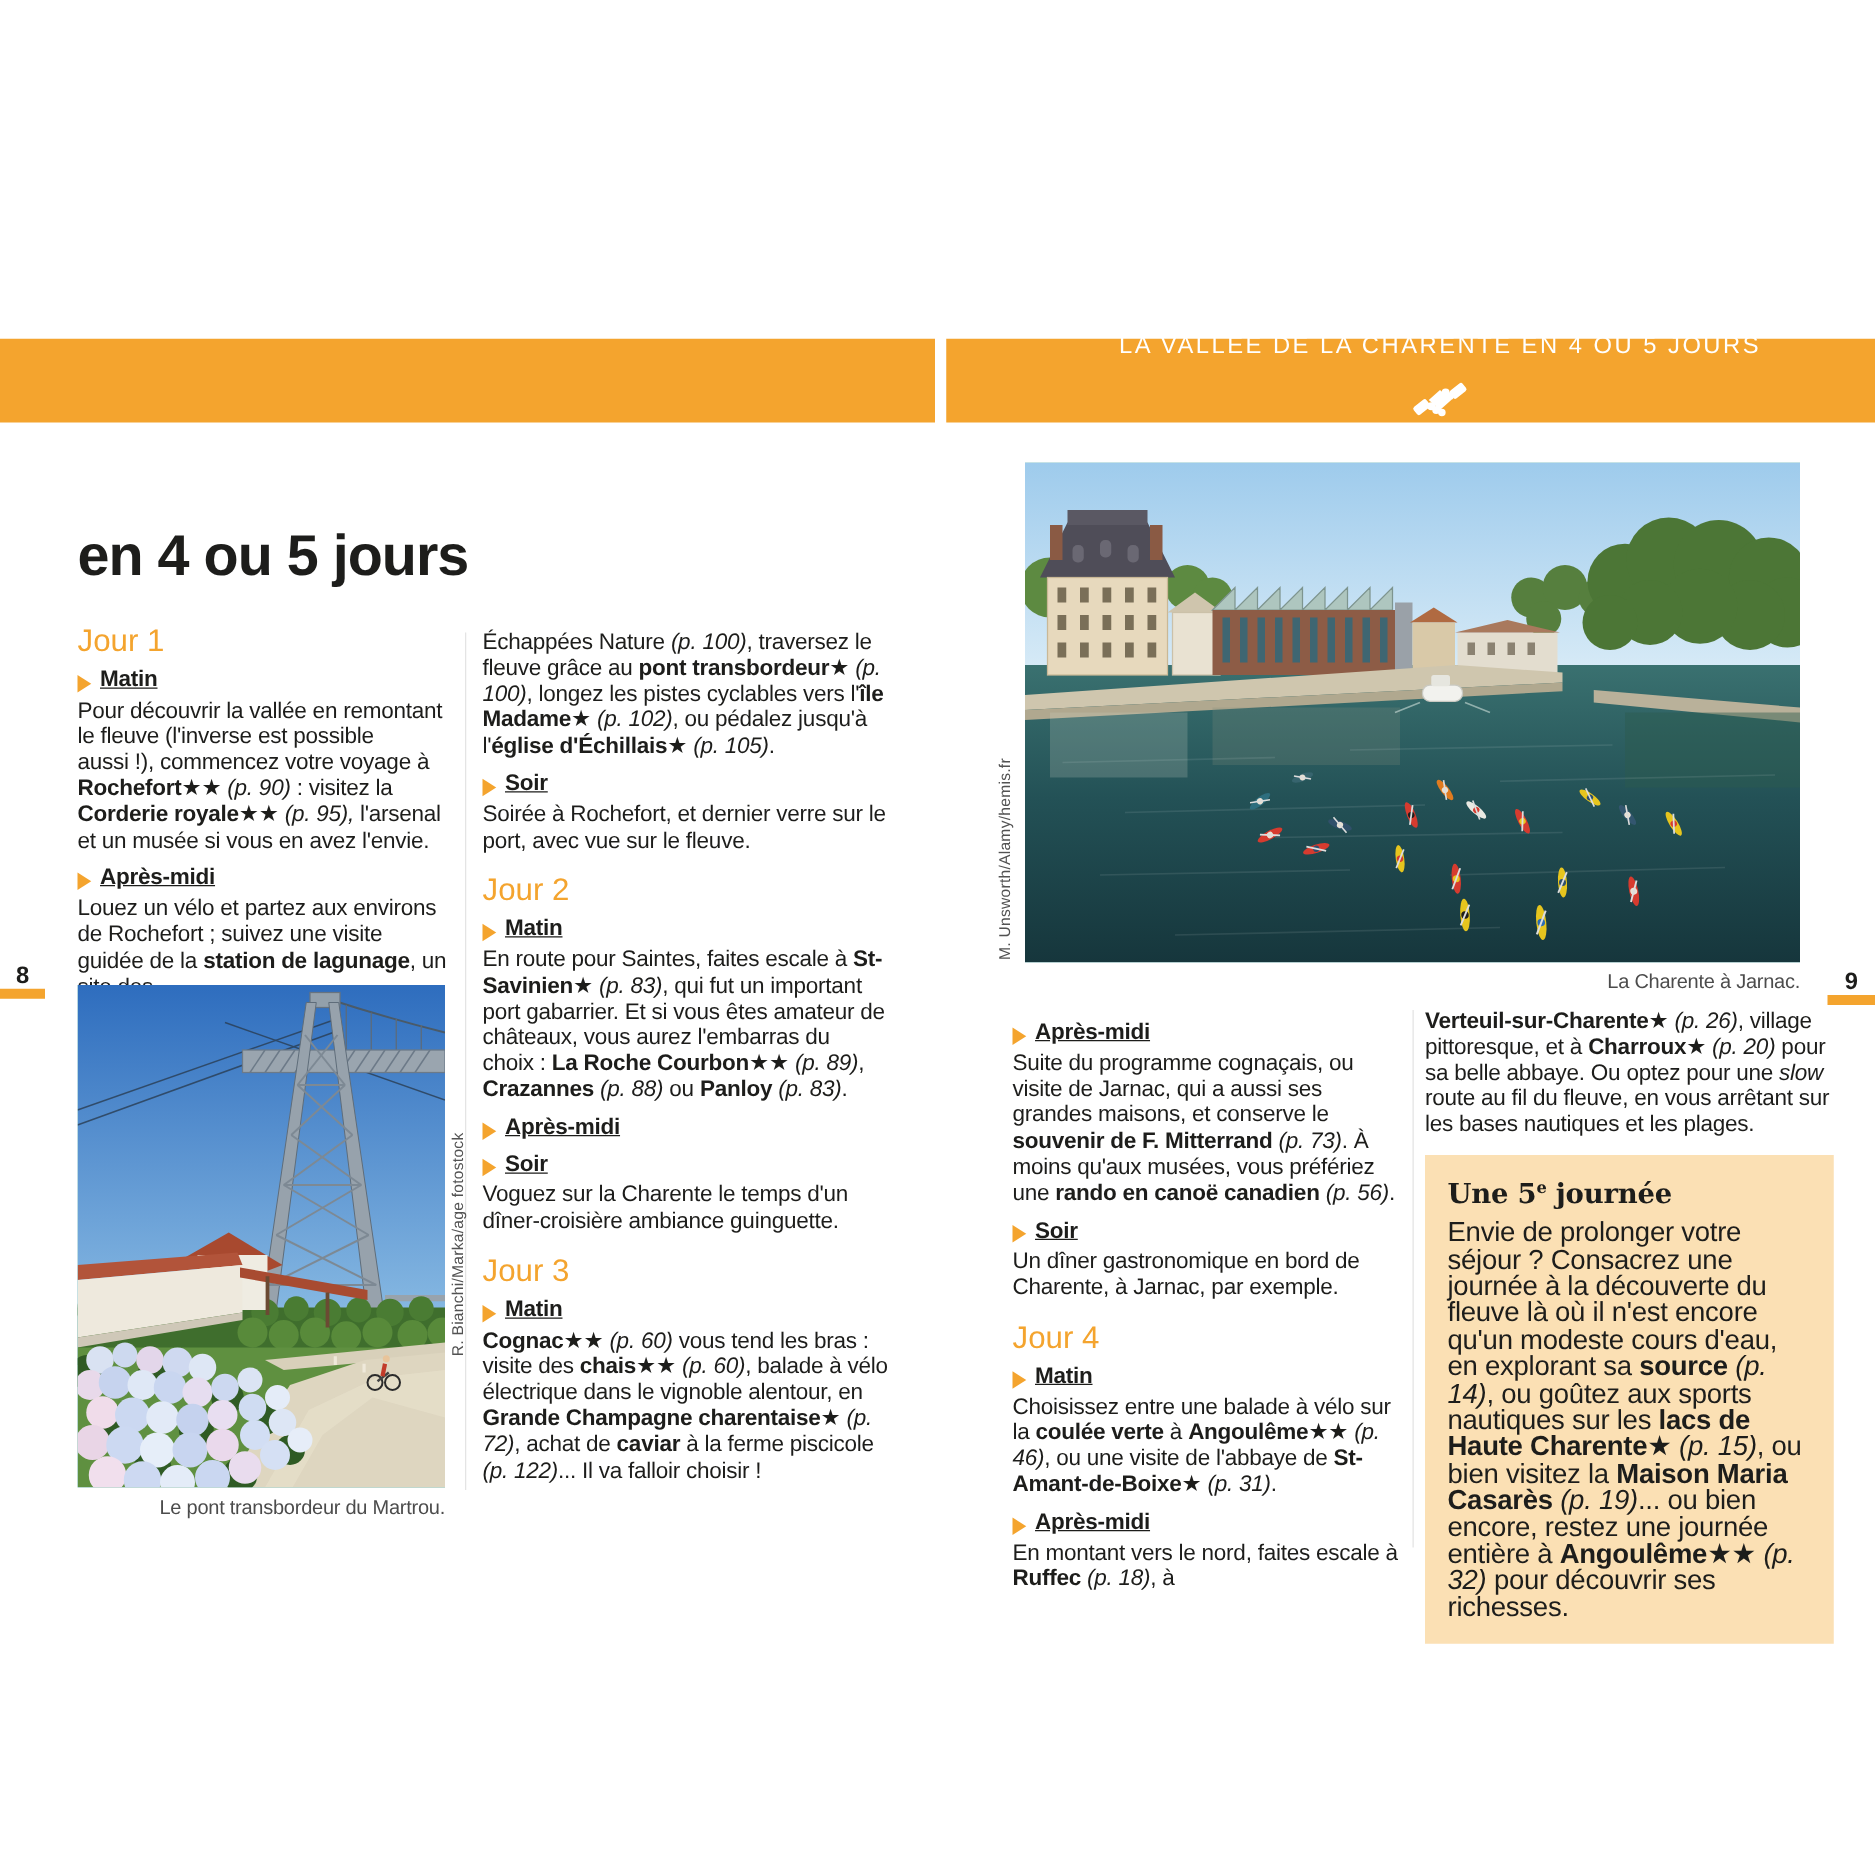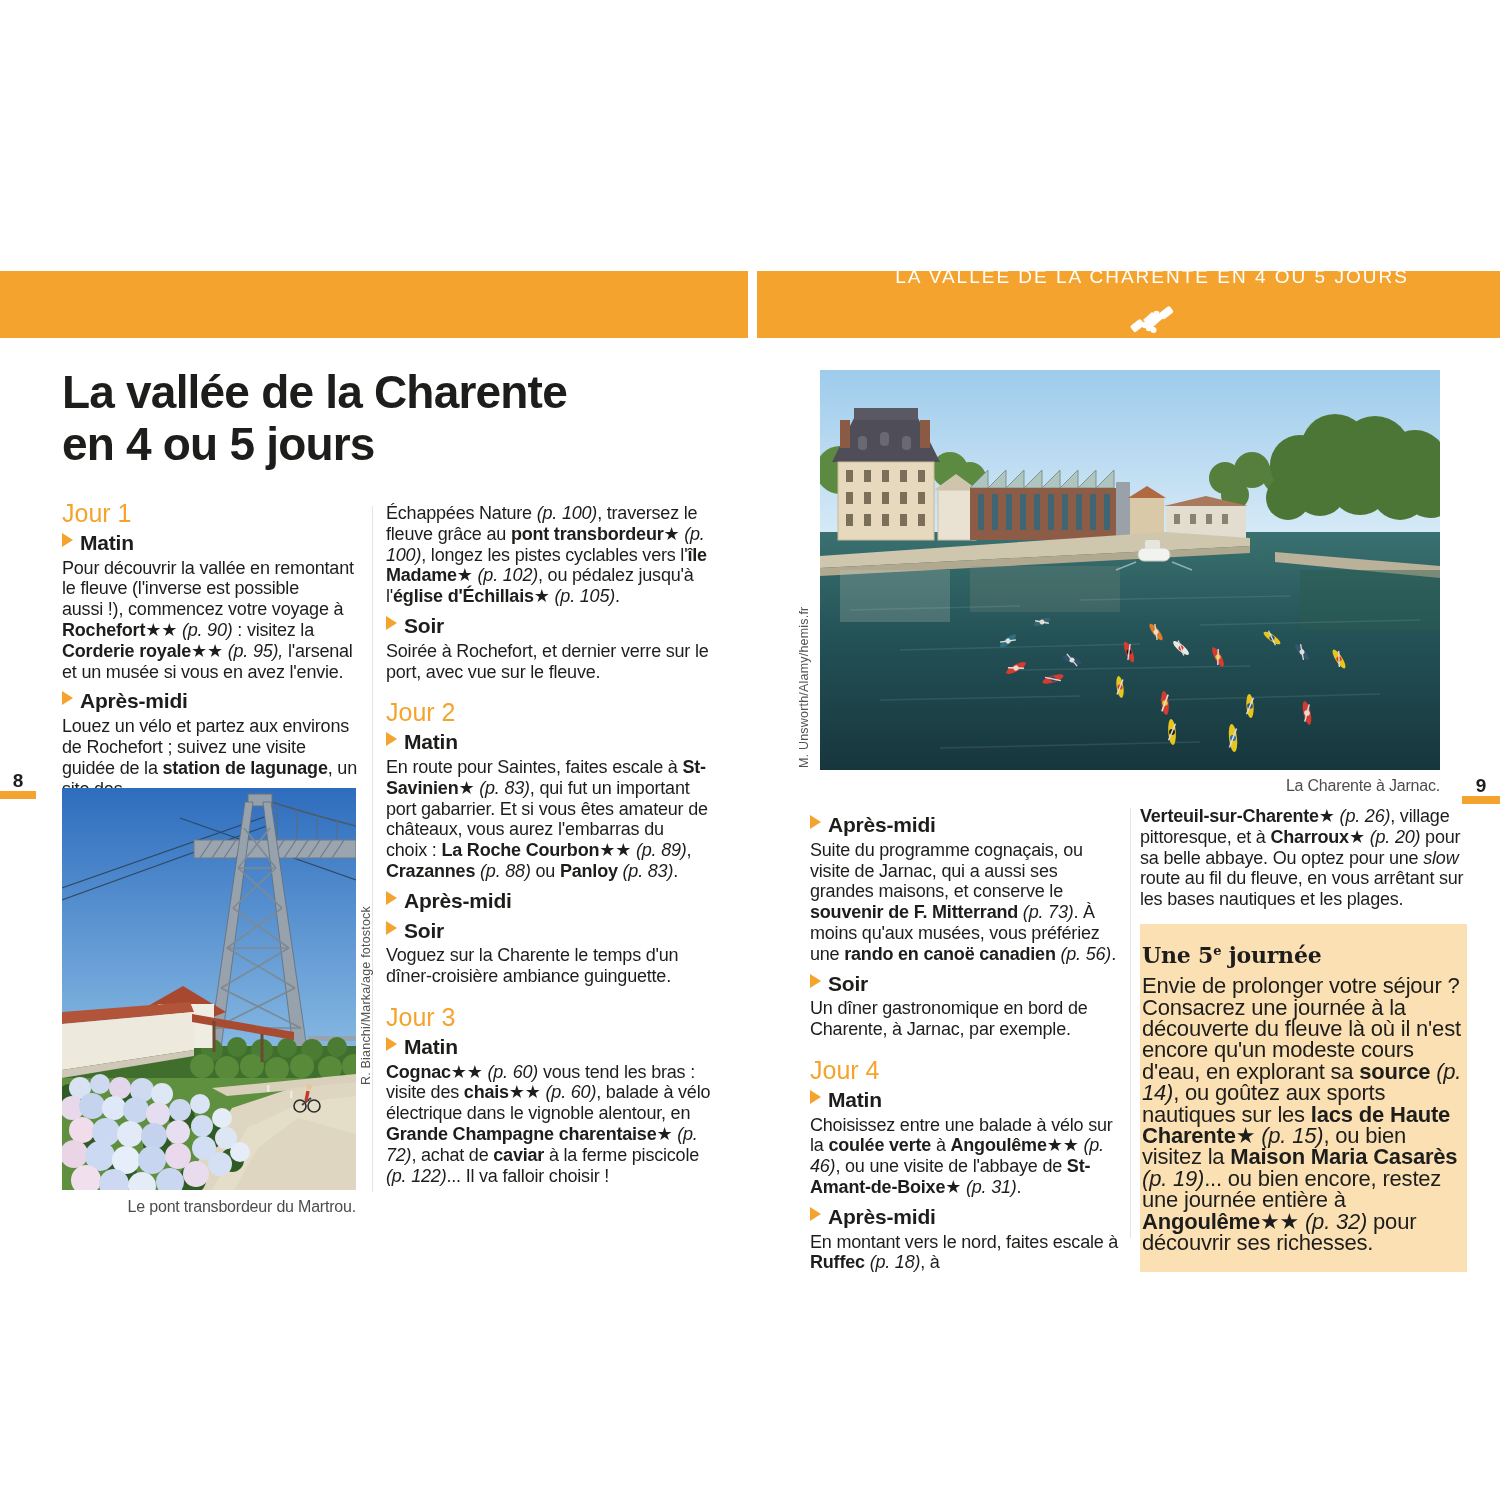--- a/index.html
+++ b/index.html
@@ -15,21 +15,21 @@
   .page-title{position:absolute;left:62px;top:366px;margin:0;font-size:46px;line-height:52px;font-weight:700;color:#1d1d1b;letter-spacing:-0.8px;}
 
   .col{position:absolute;font-size:18px;line-height:20.8px;color:#1d1d1b;letter-spacing:-0.2px;}
   .colL1{left:62px;top:503px;width:296px;}
   .colL2{left:386px;top:503px;width:330px;}
   .colR1{left:810px;top:806px;width:312px;}
   .colR2{left:1140px;top:806px;width:327px;}
 
   .day{color:var(--accent,#F4A42E);font-weight:400;font-size:25px;margin:20px 0 8px;letter-spacing:0;}
   .col .day:first-child{margin-top:0;}
-  .time{font-weight:700;font-size:21px;margin:9px 0 4px;display:flex;align-items:flex-start;}
+  .time{font-weight:700;font-size:18px;margin:9px 0 4px;display:flex;align-items:flex-end;text-decoration:underline;}
   .tri{width:0;height:0;border-left:11px solid var(--accent,#F4A42E);border-top:7px solid transparent;border-bottom:7px solid transparent;margin-right:7px;display:inline-block;flex:0 0 auto;}
   .para{margin:0 0 2px;}
   b{font-weight:700;}
   i{}
 
   .photo{position:absolute;overflow:hidden;background:#9cc;}
   .photoL{left:62px;top:788px;width:294px;height:402px;}
   .photoR{left:820px;top:370px;width:620px;height:400px;}
   .photo svg{display:block;width:100%;height:100%;}
 
@@ -45,21 +45,21 @@
   .pnL{left:0;top:771px;width:36px;text-align:center;}
   .pnR{left:1462px;top:776px;width:38px;text-align:center;}
   .pagebar{position:absolute;height:8px;background:var(--accent,#F4A42E);}
   .pbL{left:0;top:791px;width:36px;}
   .pbR{left:1462px;top:796px;width:38px;}
 
   .rule{position:absolute;width:1px;background:#e4e4e4;}
   .ruleL{left:372px;top:506px;height:686px;}
   .ruleR{left:1130px;top:808px;height:430px;}
 
-  .daybox{margin-top:14px;background:var(--box-bg,#FBE0B4);padding:17px 2px 19px;box-sizing:border-box;width:327px;}
+  .daybox{margin-top:14px;background:var(--box-bg,#FBE0B4);padding:17px 18px 19px;box-sizing:border-box;width:327px;}
   .daybox-title{font-family:"DejaVu Serif","Liberation Serif",serif;font-size:22px;font-weight:700;margin:0 0 9px;color:#1d1d1b;}
   .daybox-title sup{font-size:13px;}
   .daybox-body{font-size:22px;line-height:21.4px;margin:0;letter-spacing:-0.2px;color:#1d1d1b;}
 </style>
 </head>
 <body>
 
 <div class="canvas">
 
   <div class="band band-left"></div>
@@ -74,21 +74,21 @@
           <circle cx="15" cy="23" r="3.2"></circle>
             <circle cx="19" cy="26" r="3.2"></circle>
             <circle cx="23.5" cy="28" r="3"></circle>
           <circle cx="26.5" cy="12" r="3.2"></circle>
             <circle cx="30" cy="15" r="3"></circle>
         </g>
       </svg>
     </span>
   </div>
 
-  <h1 class="page-title"><span>La vallée de la Charente</span><br><span>en 4 ou 5 jours</span></h1>
+  <h1 class="page-title"><br><span>en 4 ou 5 jours</span></h1>
 
   <div class="col colL1">
       <div class="day">Jour 1</div>
       <div class="time">
         <span class="tri"></span>
         <span>Matin</span>
       </div>
       <p class="para"><span>Pour découvrir la vallée en remontant le fleuve (l'inverse est possible aussi&nbsp;!), commencez votre voyage à </span><b>Rochefort★★</b><span> </span><i>(p. 90)</i><span>&nbsp;: visitez la </span><b>Corderie royale★★</b><span> </span><i>(p. 95),</i><span> l'arsenal et un musée si vous en avez l'envie.</span></p>
       <div class="time">
         <span class="tri"></span>

